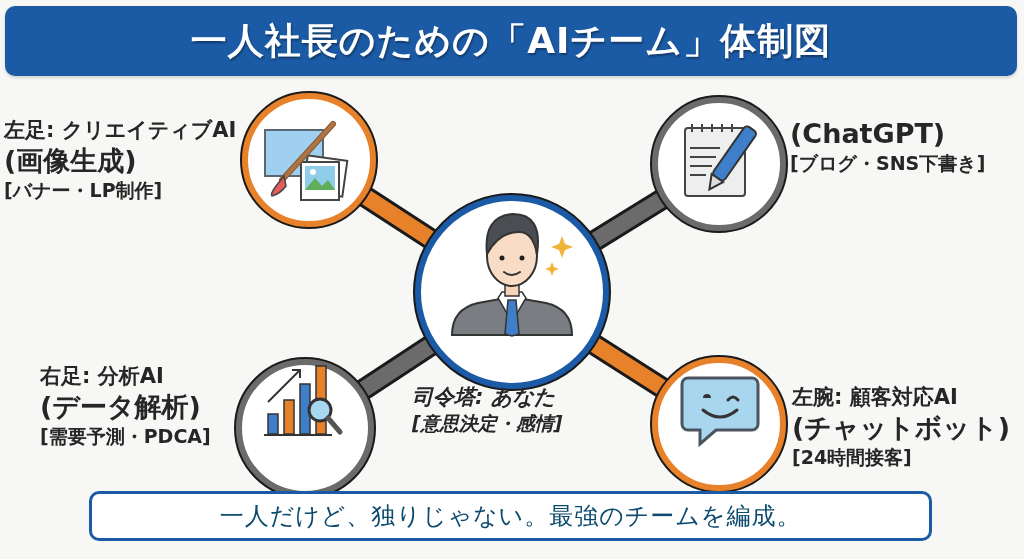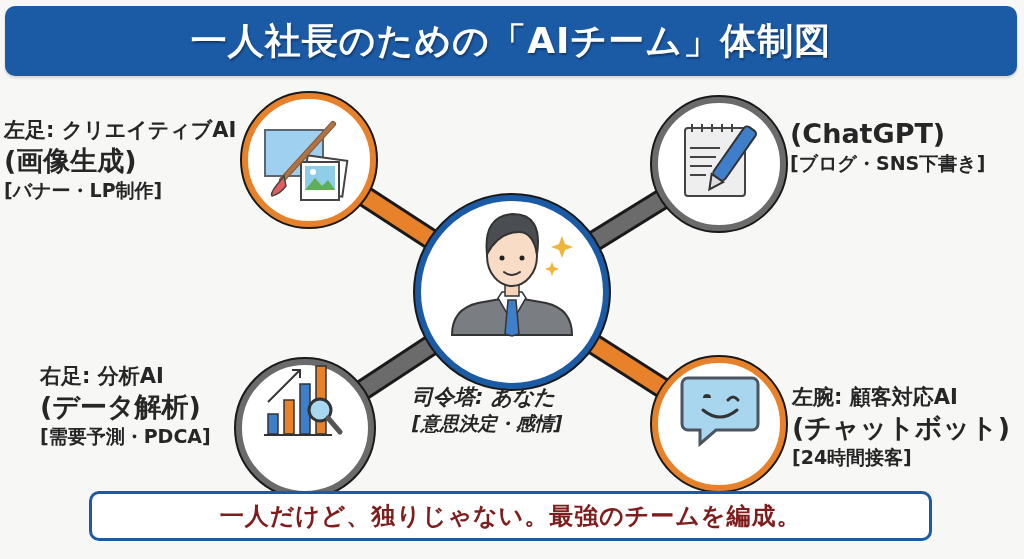--- a/index.html
+++ b/index.html
@@ -26,21 +26,21 @@
   }
   .label .l1 { font-size:21px; display:block; white-space:nowrap; }
   .label .l2 { font-size:27px; display:block; white-space:nowrap; }
   .label .l3 { font-size:19px; display:block; white-space:nowrap; }
   .footer {
     position:absolute; left:89px; top:491px; width:843px; height:50px;
     border:3px solid #1b5aa5; border-radius:10px; background:#fff;
     display:flex; align-items:center; justify-content:center;
     box-sizing:border-box;
   }
-  .footer span { font-size:24px; font-weight:bold; color:#7f1d1d; letter-spacing:1px; }
+  .footer span { font-size:24px; font-weight:normal; color:#0c4a6e; letter-spacing:1px; }
 </style>
 </head>
 <body>
 
 <div class="title-bar">
   <span>一人社長のための「AIチーム」体制図</span>
 </div>
 
 <svg class="diagram" width="1024" height="559" viewBox="0 0 1024 559">
 

